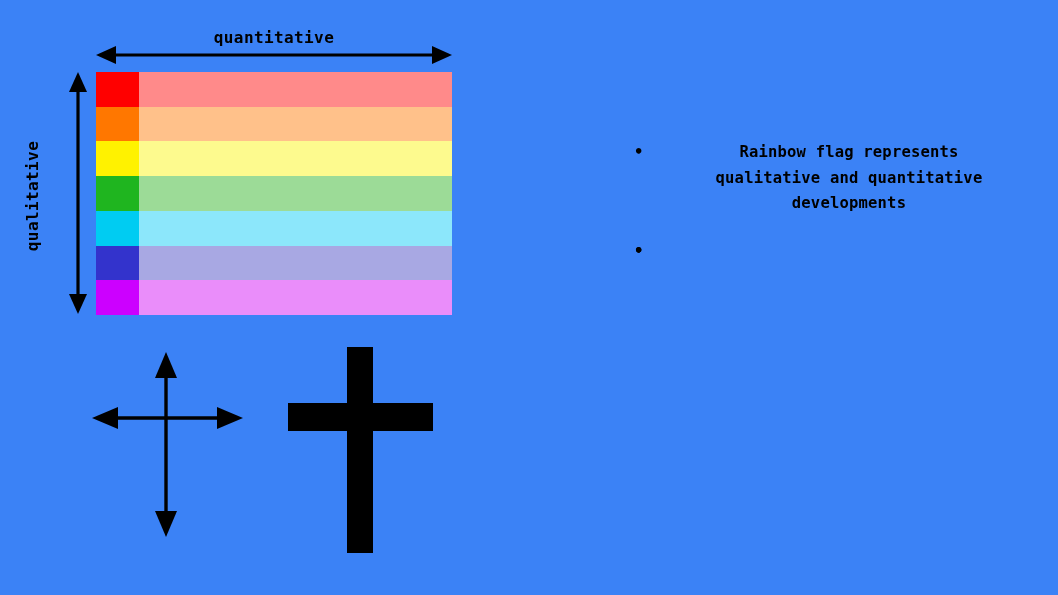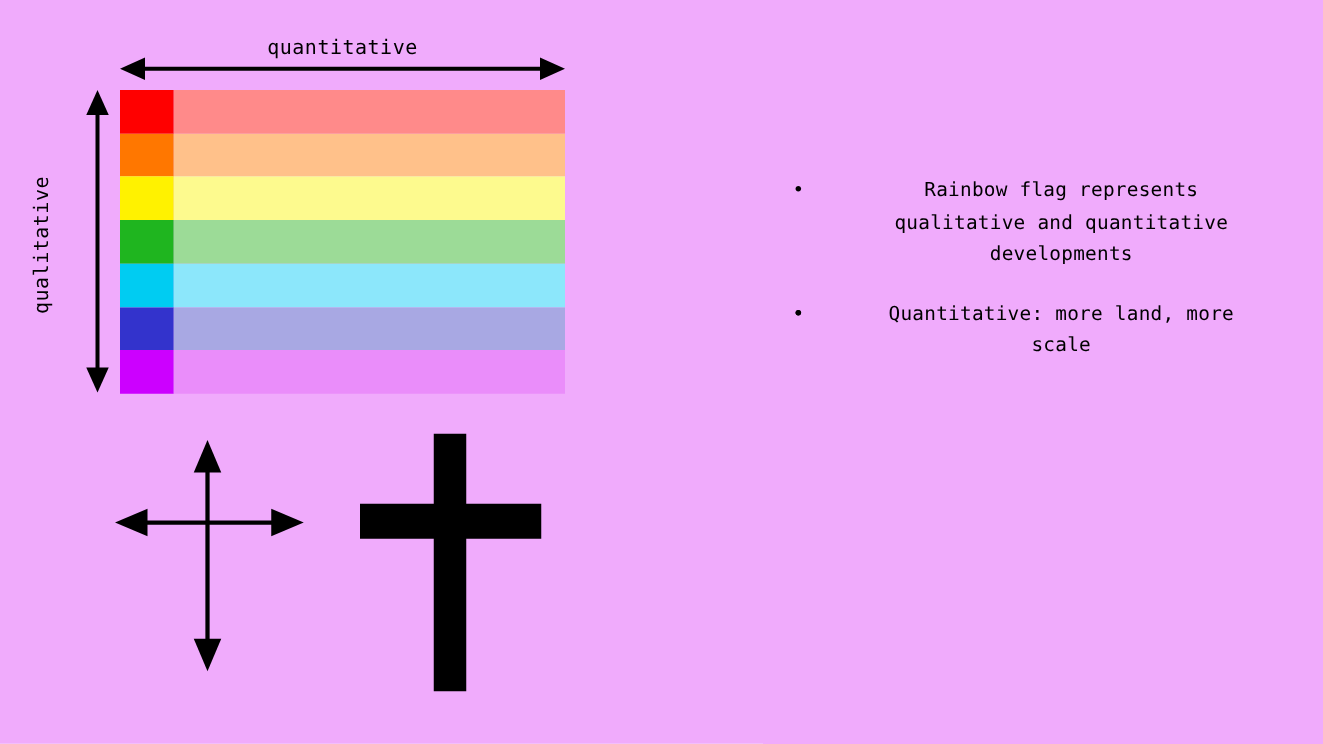--- a/index.html
+++ b/index.html
@@ -12,21 +12,22 @@
     height: 595px;
     position: relative;
     overflow: hidden;
     font-family: "DejaVu Sans Mono", "Liberation Mono", monospace;
     color: #000000;
   }
 
   .slide {
     position: absolute;
     inset: 0;
-    background: #f0abfc;
+    background: #3b82f6;
+    font-weight: bold;
   }
 
   
   #flag-figure {
     position: absolute;
     left: 96px;
     top: 72px;
     width: 356px;
     height: 243px;
   }
@@ -190,19 +191,17 @@
 qualitative and quantitative
 developments</span>
     </div>
 
     <div class="bullet-item">
       <span class="dot">•</span>
     </div>
 
     <div class="bullet-item">
       <span class="dot">•</span>
-      <span class="btext">Quantitative: more land, more
-scale</span>
     </div>
 
   </div>
 
 </div>
 
 </body></html>

